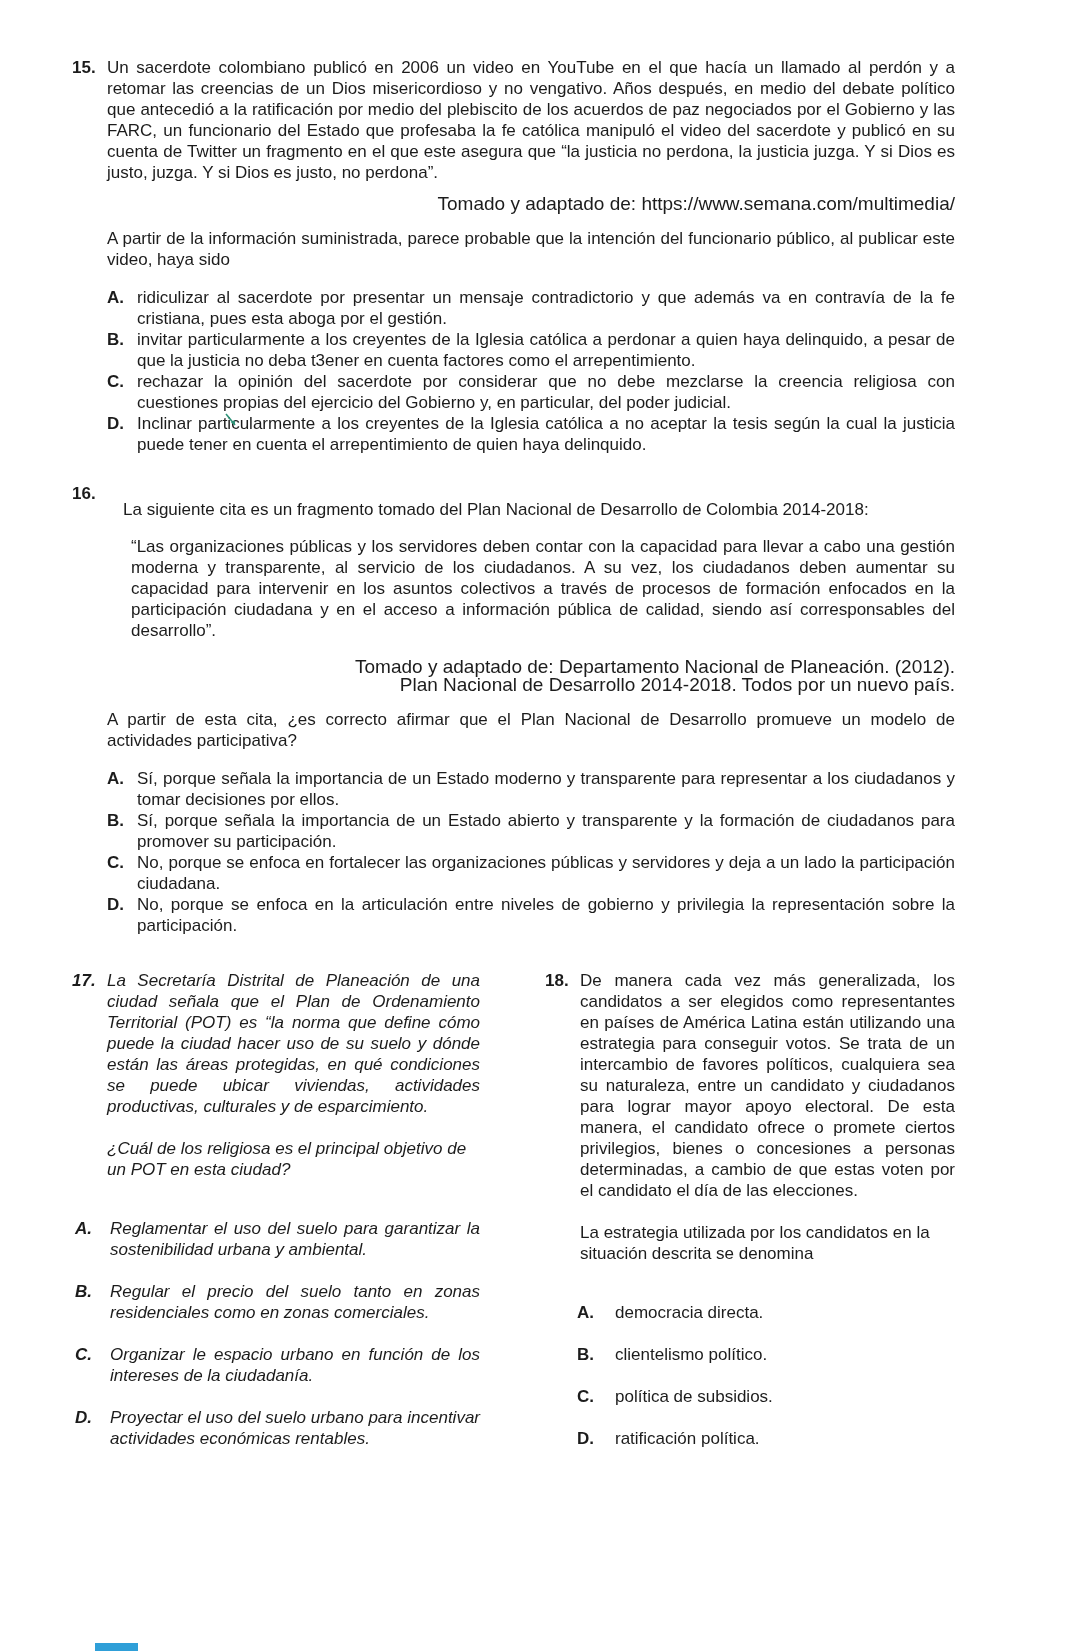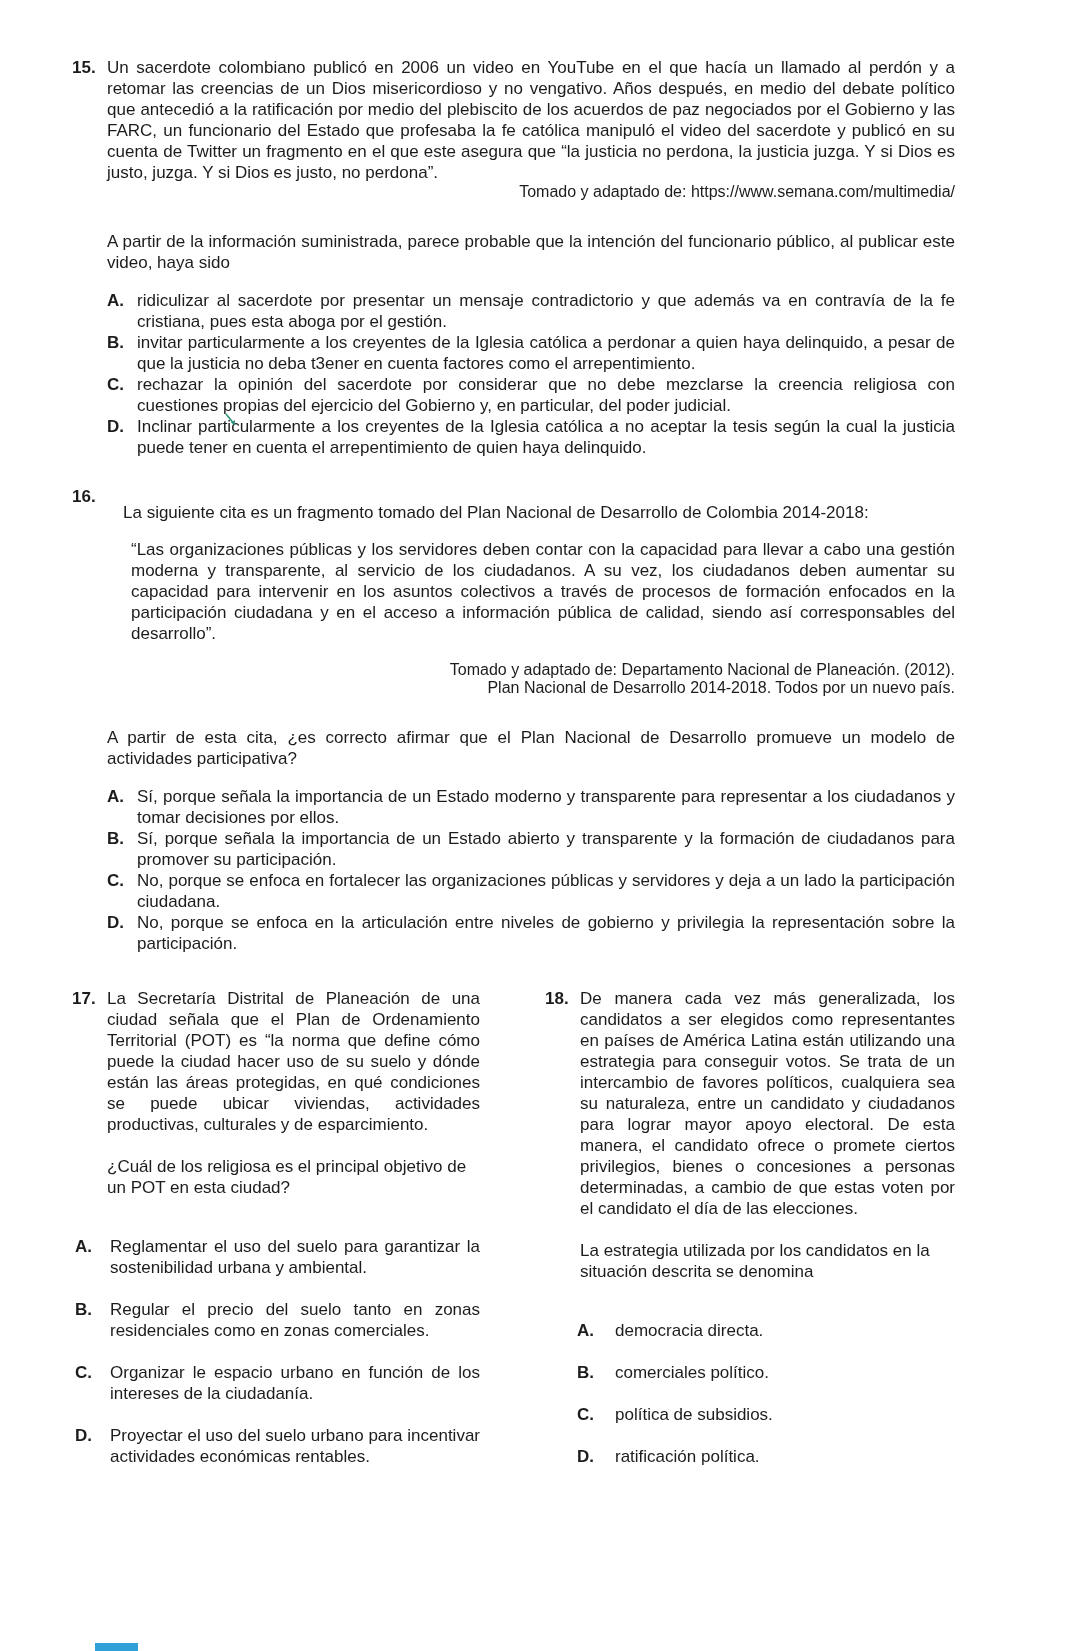--- a/index.html
+++ b/index.html
@@ -12,31 +12,31 @@
     font-size:17px;line-height:21px;
     overflow:hidden;
     box-sizing:border-box;
     padding:57px 125px 0 72px;
   }
   .q{display:flex;}
   .q-num{width:35px;flex:0 0 35px;font-weight:bold;}
   .q-body{flex:1;min-width:0;}
   .stem{text-align:justify;margin:0;}
   .stem-left{text-align:left;margin:16px;}
-  .src{font-size:16px;line-height:18px;text-align:right;margin-top:0;}
-  .prompt{text-align:justify;margin-top:30px;}
+  .src{font-size:19px;line-height:18px;text-align:right;margin-top:12px;}
+  .prompt{text-align:justify;margin-top:15px;}
   .prompt-left{text-align:left;margin-top:21px;}
   .opts{margin-top:16px;}
   .opt{display:flex;}
   .opt-label{width:30px;flex:0 0 30px;font-weight:bold;}
   .opt-text{flex:1;min-width:0;text-align:justify;}
   .q16{margin-top:28px;}
   .quote{text-align:justify;margin-top:16px;margin-left:24px;}
   .twocol{display:flex;margin-top:34px;}
-  .col-l{width:408px;flex:0 0 408px;}
+  .col-l{width:408px;flex:0 0 408px;font-style:italic;}
   .col-r{width:410px;flex:0 0 410px;margin-left:65px;}
   .twocol .opt{margin-top:21px;}
   .col-l .opt{margin-left:3px;}
   .col-l .opt-label{width:35px;flex:0 0 35px;}
   .col-r .opt{margin-left:32px;}
   .col-r .opt-label{width:38px;flex:0 0 38px;}
   .col-r .opt-text{text-align:left;}
   .pen-mark{position:absolute;left:223px;top:412px;width:18px;height:20px;}
   .footer-bar{position:absolute;left:95px;top:1643px;width:43px;height:8px;}
 </style>
@@ -141,21 +141,21 @@
           <p class="prompt-left">La estrategia utilizada por los candidatos en la situación descrita se denomina</p>
         </div>
       </div>
       <div>
         <div class="opt">
           <span class="opt-label">A.</span>
           <span class="opt-text">democracia directa.</span>
         </div>
         <div class="opt">
           <span class="opt-label">B.</span>
-          <span class="opt-text">comerciales político.</span>
+          <span class="opt-text">clientelismo político.</span>
         </div>
         <div class="opt">
           <span class="opt-label">C.</span>
           <span class="opt-text">política de subsidios.</span>
         </div>
         <div class="opt">
           <span class="opt-label">D.</span>
           <span class="opt-text">ratificación política.</span>
         </div>
       </div>

